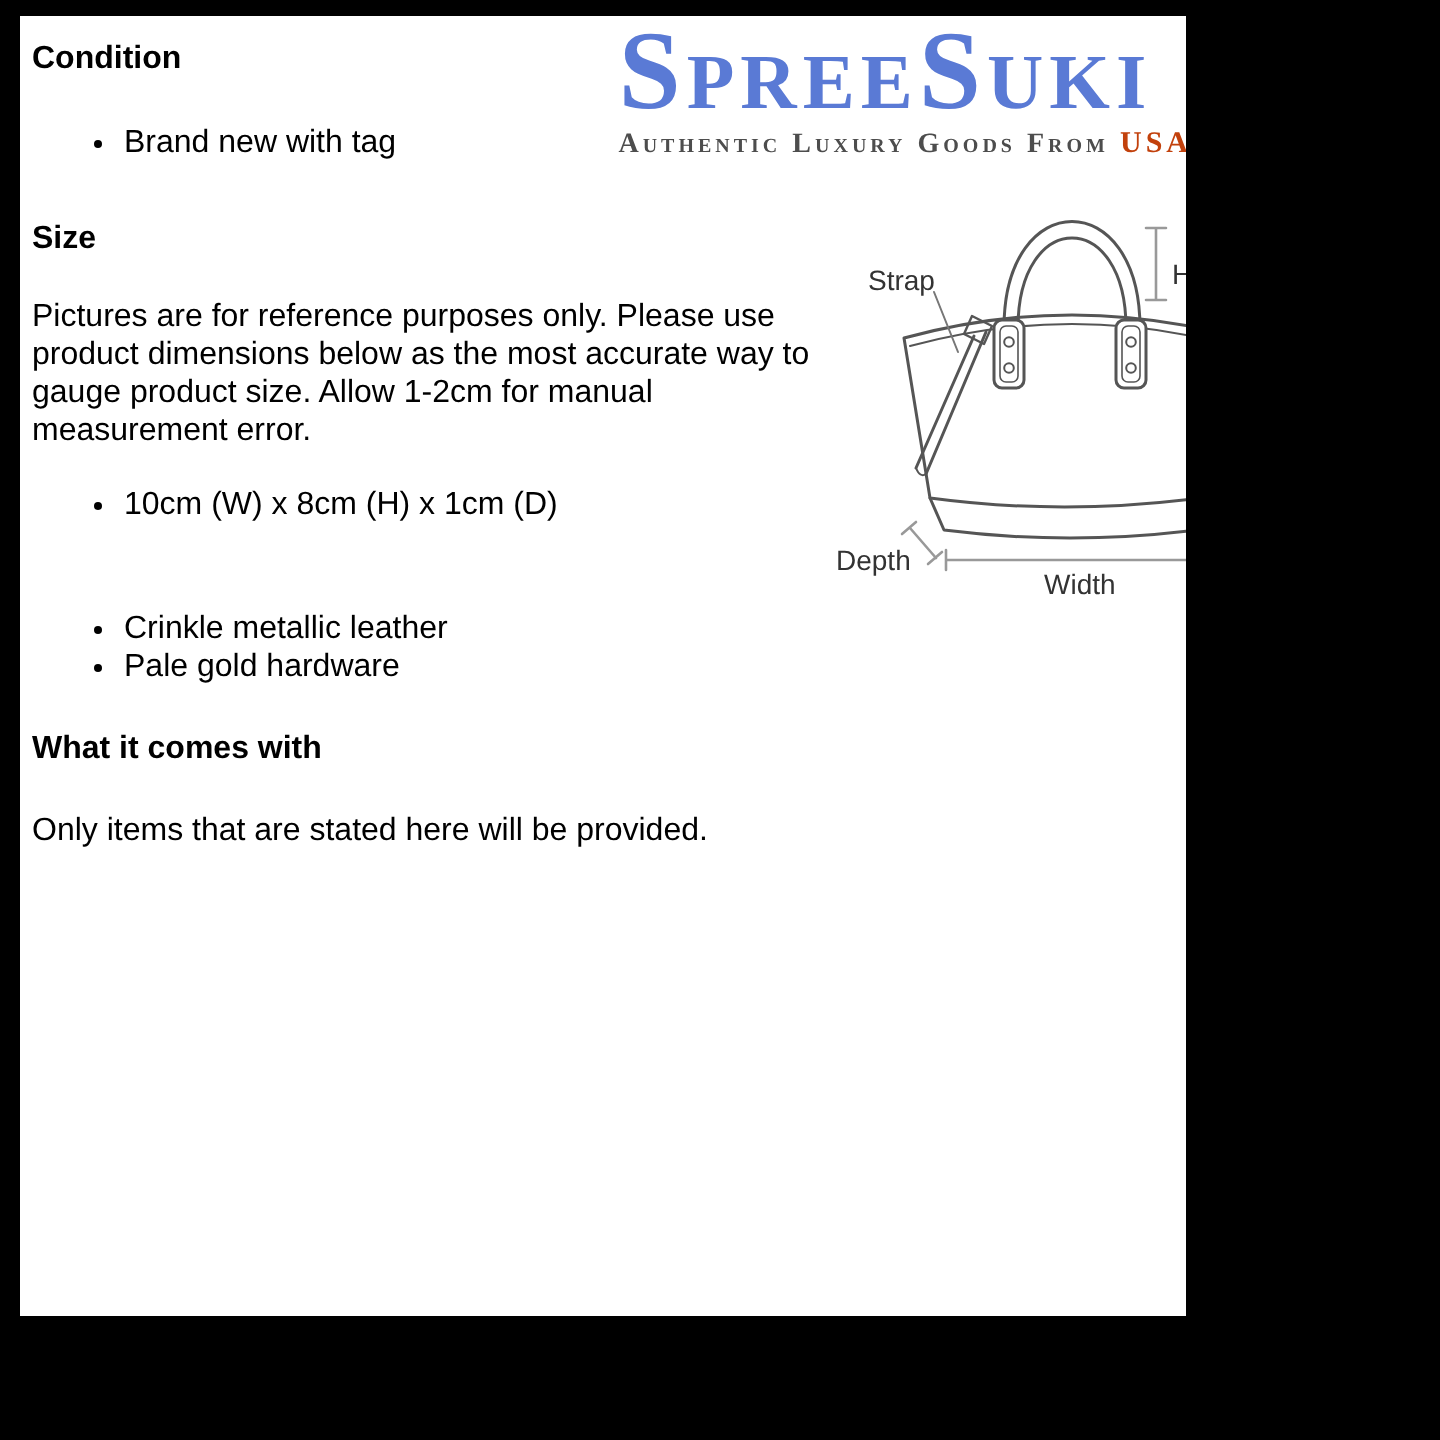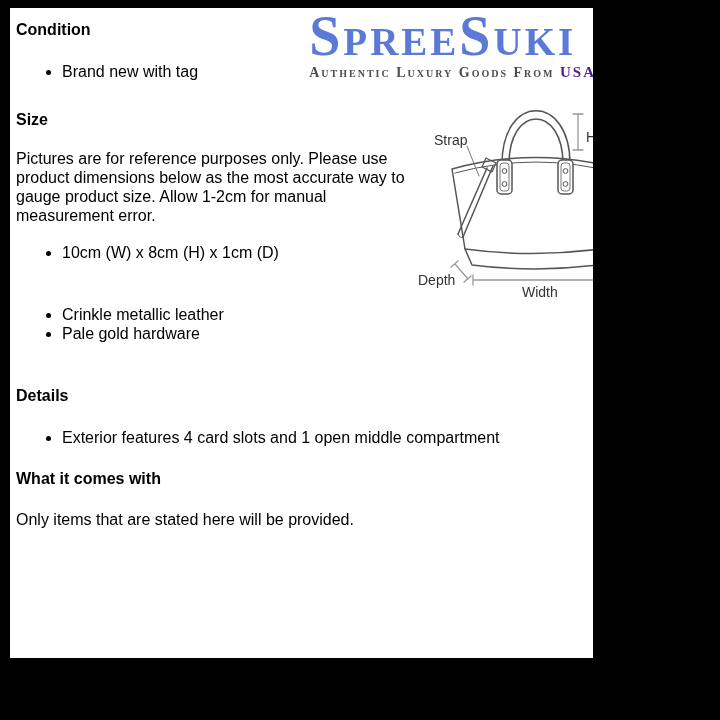--- a/index.html
+++ b/index.html
@@ -76,37 +76,31 @@
         </ul>
       </div>
 
       <div class="sec sec-material">
         <ul>
           <li>Crinkle metallic leather</li>
           <li>Pale gold hardware</li>
         </ul>
       </div>
 
-      <div class="sec sec-details">
-        <h3>Details</h3>
-        <ul>
-          <li>Exterior features 4 card slots and 1 open middle compartment</li>
-        </ul>
-      </div>
 
       <div class="sec sec-with">
         <h3>What it comes with</h3>
       </div>
 
       <p class="footer-note">Only items that are stated here will be provided.</p>
     </div>
 
     <div class="brand">
       <div class="logo" style="color:#5a7ad5;">SpreeSuki</div>
-      <div class="tagline" style="color:#4d4d4d;"><span>Authentic Luxury Goods From</span> <span class="accent" style="color:#4c1d95;">USA</span></div>
+      <div class="tagline" style="color:#4d4d4d;"><span>Authentic Luxury Goods From</span> <span class="accent" style="color:#c2410c;">USA</span></div>
     </div>
 
     <div class="diagram">
       <svg width="306" height="206" viewBox="0 0 306 206">
         <g fill="none" stroke="#555" stroke-width="1.5" stroke-linejoin="round" stroke-linecap="round">
 
           <path d="M92,59 C92,-12 160,-12 160,59"></path>
           <path d="M99,59 C99,-1 153,-1 153,59"></path>
 
           <path d="M42,64 Q126,41 210,64 L190,144 Q122,153 55,144 Z"></path>

